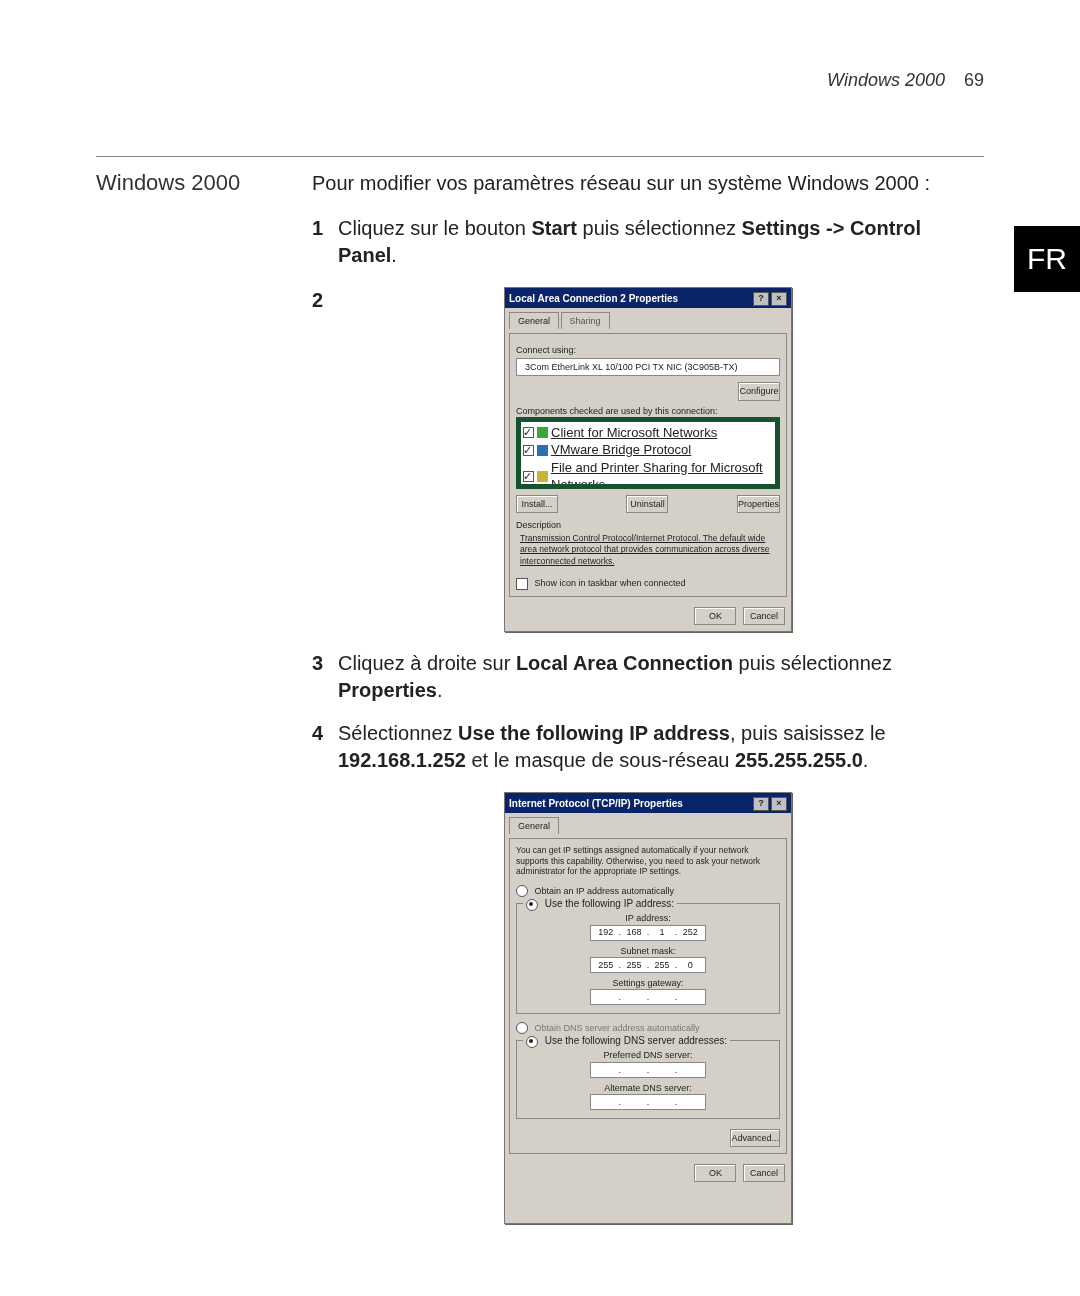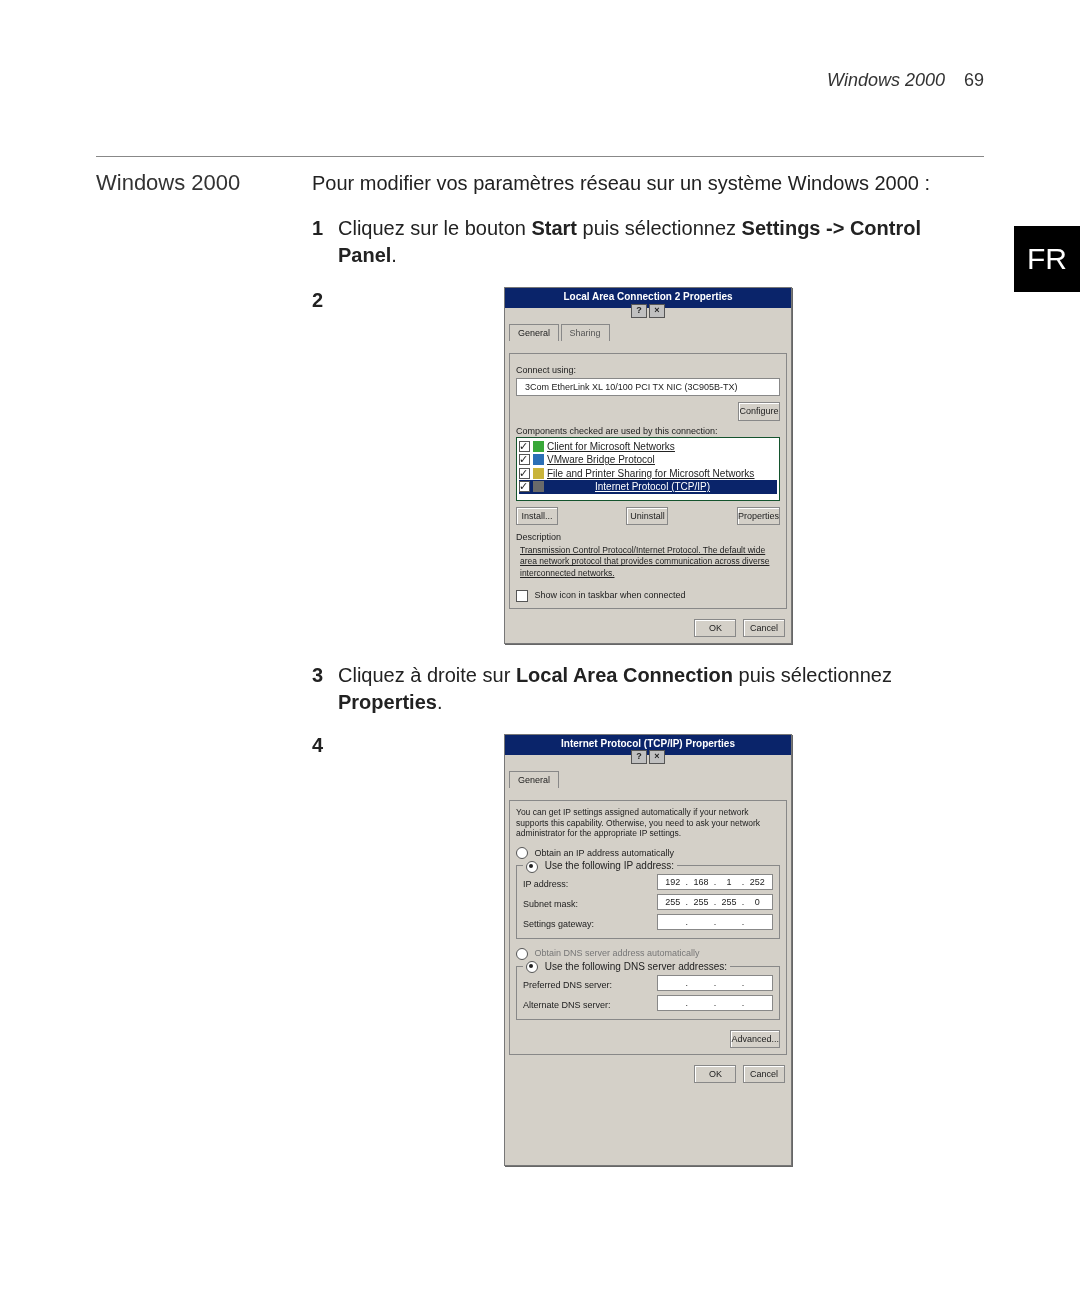--- a/index.html
+++ b/index.html
@@ -99,50 +99,49 @@
   .dlg .titlebar {
     height: 18px;
     background: linear-gradient(#0a246a,#0a246a);
     color: #fff;
     font-size: 10px;
     font-weight: bold;
     padding: 2px 4px 0 4px;
     display: flex;
     justify-content: space-between;
     align-items: center;
-    flex-direction: column;
   }
   .dlg .winctl { display:flex; gap:2px; }
   .dlg .winctl span {
     width:14px;height:12px;background:#c0c0c0;border:1px solid #555;
     font-size:9px;line-height:10px;text-align:center;color:#222;
   }
-  .dlg .tabs { padding: 16px 4px 0 4px; }
+  .dlg .tabs { padding: 4px 4px 0 4px; }
   .dlg .tab {
     display:inline-block; padding:2px 8px; background:#d4d0c8;
     border:1px solid #888; border-bottom:none; font-size:9px; margin-right:-1px;
   }
   .dlg .tab.inactive { background:#d4d0c8; color:#555;}
   .dlg .panel {
-    margin:12px 4px 4px 4px; background:#d4d0c8; border:1px solid #888;
+    margin:4px 4px 4px 4px; background:#d4d0c8; border:1px solid #888;
     padding:6px;
   }
   .fld {
     background:#fff;border:1px solid #888;padding:2px 4px;font-size:9px;
     margin:2px 0; display:flex; align-items:center; gap:4px;
   }
   .btn {
     display:inline-block; background:#d4d0c8;border:1px solid #888;
     padding:2px 0;font-size:9px; box-shadow:inset 1px 1px 0 #fff;
     min-width:40px;text-align:center;
   }
   .row { display:flex; justify-content:space-between; gap:4px; margin-top:6px;}
   .listbox {
-    background:#fff;border:1px solid #14532d;height:58px;padding:2px;
-    font-size:10px; overflow:hidden;text-decoration:underline;
+    background:#fff;border:5px solid #14532d;height:58px;padding:2px;
+    font-size:13px; overflow:hidden;text-decoration:underline;
   }
   .li { display:flex; align-items:center; gap:3px; }
   .li .cb { width:9px;height:9px;border:1px solid #555;background:#fff;position:relative;flex-shrink:0;}
   .li .cb.c::after{content:"✓";position:absolute;top:-3px;left:-1px;font-size:11px;color:#222;}
   .li .ic { width:11px;height:11px;flex-shrink:0;}
   .ic.g{background:#39a839;}
   .ic.b{background:#2b6fb6;}
   .ic.y{background:#c9b43a;}
   .ic.k{background:#6a6a6a;}
   .li.sel{background:#0a246a;color:#fff;}
@@ -152,21 +151,21 @@
   .descbox{ font-size:8.5px; padding:2px 0 0 4px; height:40px;text-decoration:underline;}
   .footer { padding:6px; text-align:right;}
   .footer .btn{ margin-left:4px;}
   .lbl{font-size:9px; margin-top:4px;}
   .inline-cb{width:10px;height:10px;border:1px solid #555;display:inline-block;vertical-align:middle;margin-right:4px;background:#fff;}
   
   .radio { width:10px;height:10px;border:1px solid #555;border-radius:50%;display:inline-block;vertical-align:middle;margin-right:4px;background:#fff;position:relative;}
   .radio.sel::after{content:"";position:absolute;top:2px;left:2px;width:4px;height:4px;background:#222;border-radius:50%;}
   .group{border:1px solid #888;margin-top:6px;padding:4px 6px 8px 6px;position:relative;}
   .group .gl{position:absolute;top:-7px;left:6px;background:#d4d0c8;padding:0 3px;font-size:10px;}
-  .frow{display:flex;justify-content:space-between;align-items:flex-end;margin-top:4px;font-size:9px;}
+  .frow{display:flex;justify-content:space-between;align-items:center;margin-top:4px;font-size:9px;flex-direction:column;}
   .ipbox{background:#fff;border:1px solid #888;width:110px;height:14px;font-size:9px;padding:0 2px;display:flex;align-items:center;justify-content:space-between;}
   .ipbox span{width:24%;text-align:center;}
   .muted{color:#777;}
   .dlg2 { height: 430px; }
   .dlg2 .panel{height:auto;}
   .step4 { margin-top: 16px; }
 </style>
 </head>
 <body>
 
@@ -260,20 +259,23 @@
 
     <div class="step">
       <span class="num">3</span>
       <span class="txt">
         <span>Cliquez à droite sur </span><span class="b">Local Area Connection</span><span> puis sélectionnez </span><span class="b">Properties</span><span>.</span>
       </span>
     </div>
 
     <div class="step step4">
       <span class="num">4</span>
+      <span class="txt">
+        <span>Sélectionnez </span><span class="b">Use the following IP address</span><span>, puis saisissez le </span><span class="b">192.168.1.252</span><span> et le masque de sous-réseau </span><span class="b">255.255.255.0</span><span>.</span>
+      </span>
     </div>
 
     <div class="shot">
       <div class="dlg dlg2">
         <div class="titlebar">
           <span>Internet Protocol (TCP/IP) Properties</span>
           <span class="winctl">
             <span>?</span>
             <span>×</span>
           </span>

